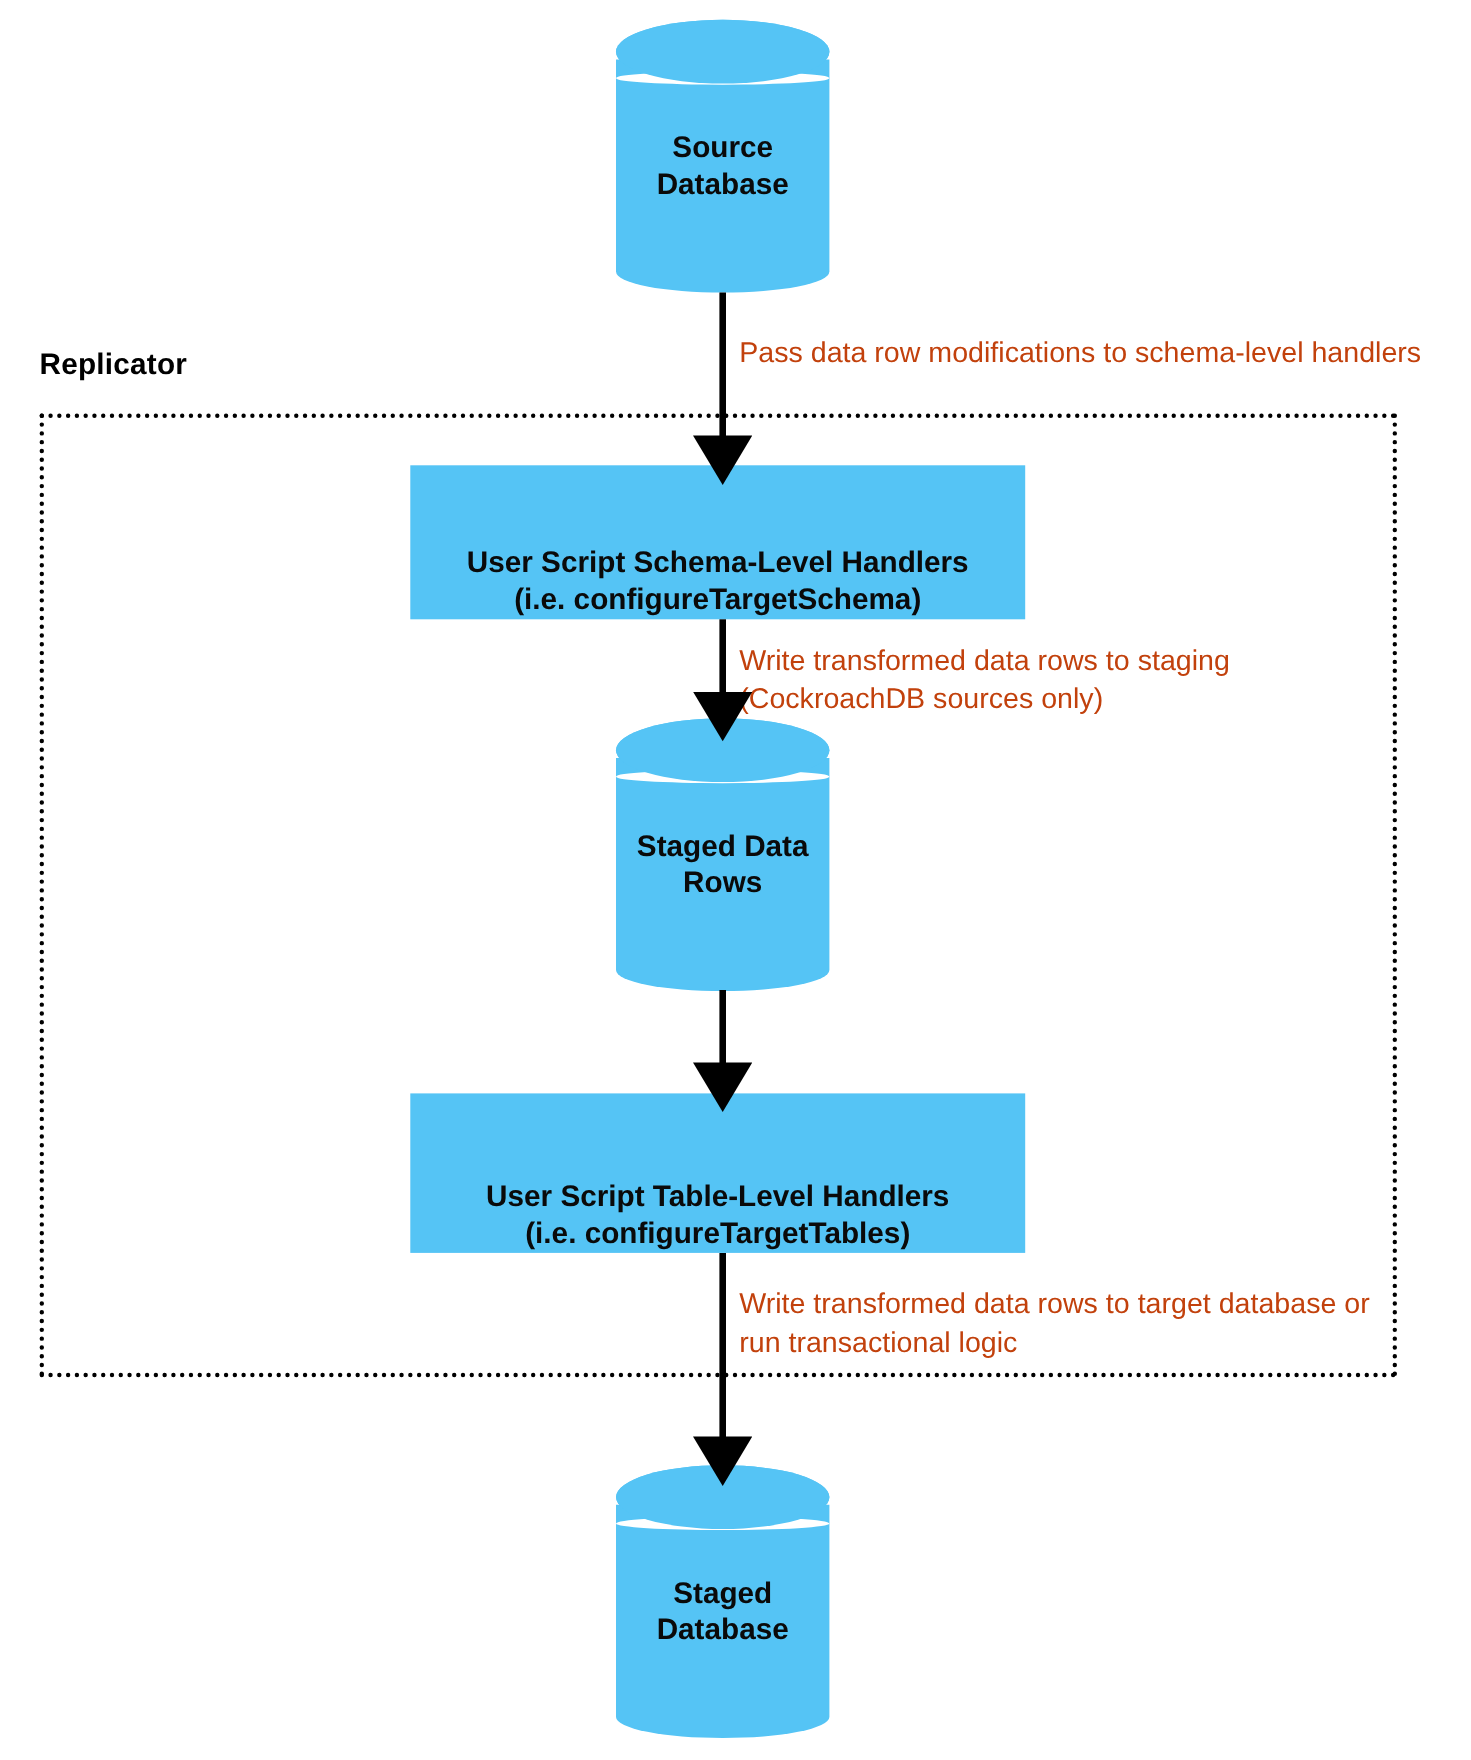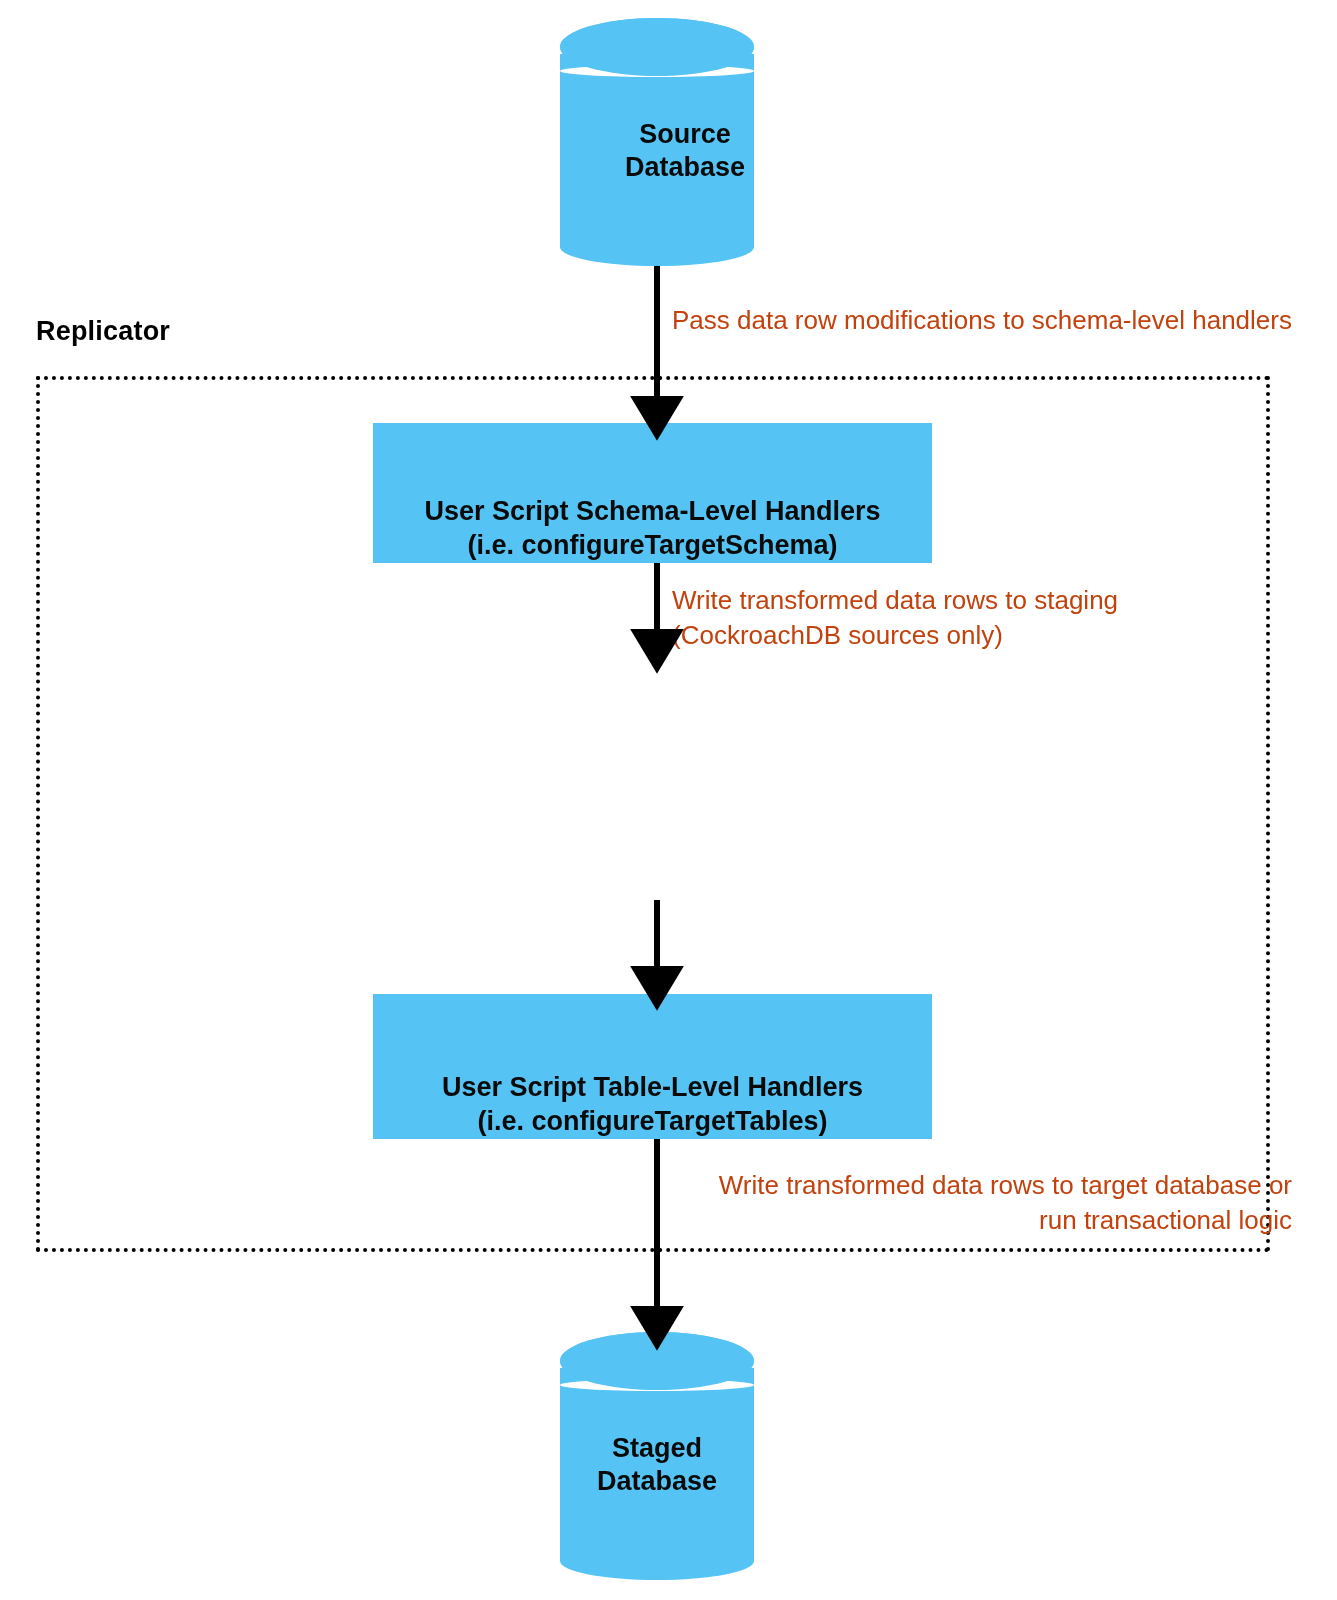--- a/index.html
+++ b/index.html
@@ -158,42 +158,50 @@
     <line x1="657" y1="563" x2="657" y2="648" stroke="#000000" stroke-width="6" marker-end="url(#ah)"></line>
     <line x1="657" y1="900" x2="657" y2="985" stroke="#000000" stroke-width="6" marker-end="url(#ah)"></line>
     <line x1="657" y1="1139" x2="657" y2="1325" stroke="#000000" stroke-width="6" marker-end="url(#ah)"></line>
   </svg>
 
   <div class="cylinder" style="left:560px; top:18px; width:194px; height:248px;">
     <div class="cyl-body"></div>
     <div class="cyl-top"></div>
     <div class="cyl-gap"></div>
     <div class="cyl-top2"></div>
-    <div class="cyl-label" style="top:100px;padding-left:28px;">Source
+    <div class="cyl-label" style="top:100px;">Source
 Database</div>
   </div>
 
   <div class="edge-label" style="left:672px; top:303px; width:630px; text-align:left;">Pass data row modifications to schema-level handlers</div>
 
   <div class="proc-box" style="left:373px; top:423px; width:559px; height:140px;">
     <div class="proc-label">User Script Schema-Level Handlers
 (i.e. configureTargetSchema)</div>
   </div>
 
   <div class="edge-label" style="left:672px; top:583px; width:640px; text-align:left;">Write transformed data rows to staging
 (CockroachDB sources only)</div>
 
+  <div class="cylinder" style="left:560px; top:653px; width:194px; height:248px;">
+    <div class="cyl-body"></div>
+    <div class="cyl-top"></div>
+    <div class="cyl-gap"></div>
+    <div class="cyl-top2"></div>
+    <div class="cyl-label" style="top:100px;">Staged Data
+Rows</div>
+  </div>
 
 
   <div class="proc-box" style="left:373px; top:994px; width:559px; height:145px;">
     <div class="proc-label">User Script Table-Level Handlers
 (i.e. configureTargetTables)</div>
   </div>
 
-  <div class="edge-label" style="left:672px; top:1168px; width:620px; text-align:right;">Write transformed data rows to target database or
+  <div class="edge-label" style="left:672px; top:1168px; width:620px; text-align:left;">Write transformed data rows to target database or
 run transactional logic</div>
 
   <div class="cylinder" style="left:560px; top:1332px; width:194px; height:248px;">
     <div class="cyl-body"></div>
     <div class="cyl-top"></div>
     <div class="cyl-gap"></div>
     <div class="cyl-top2"></div>
     <div class="cyl-label" style="top:100px;">Staged
 Database</div>
   </div>

